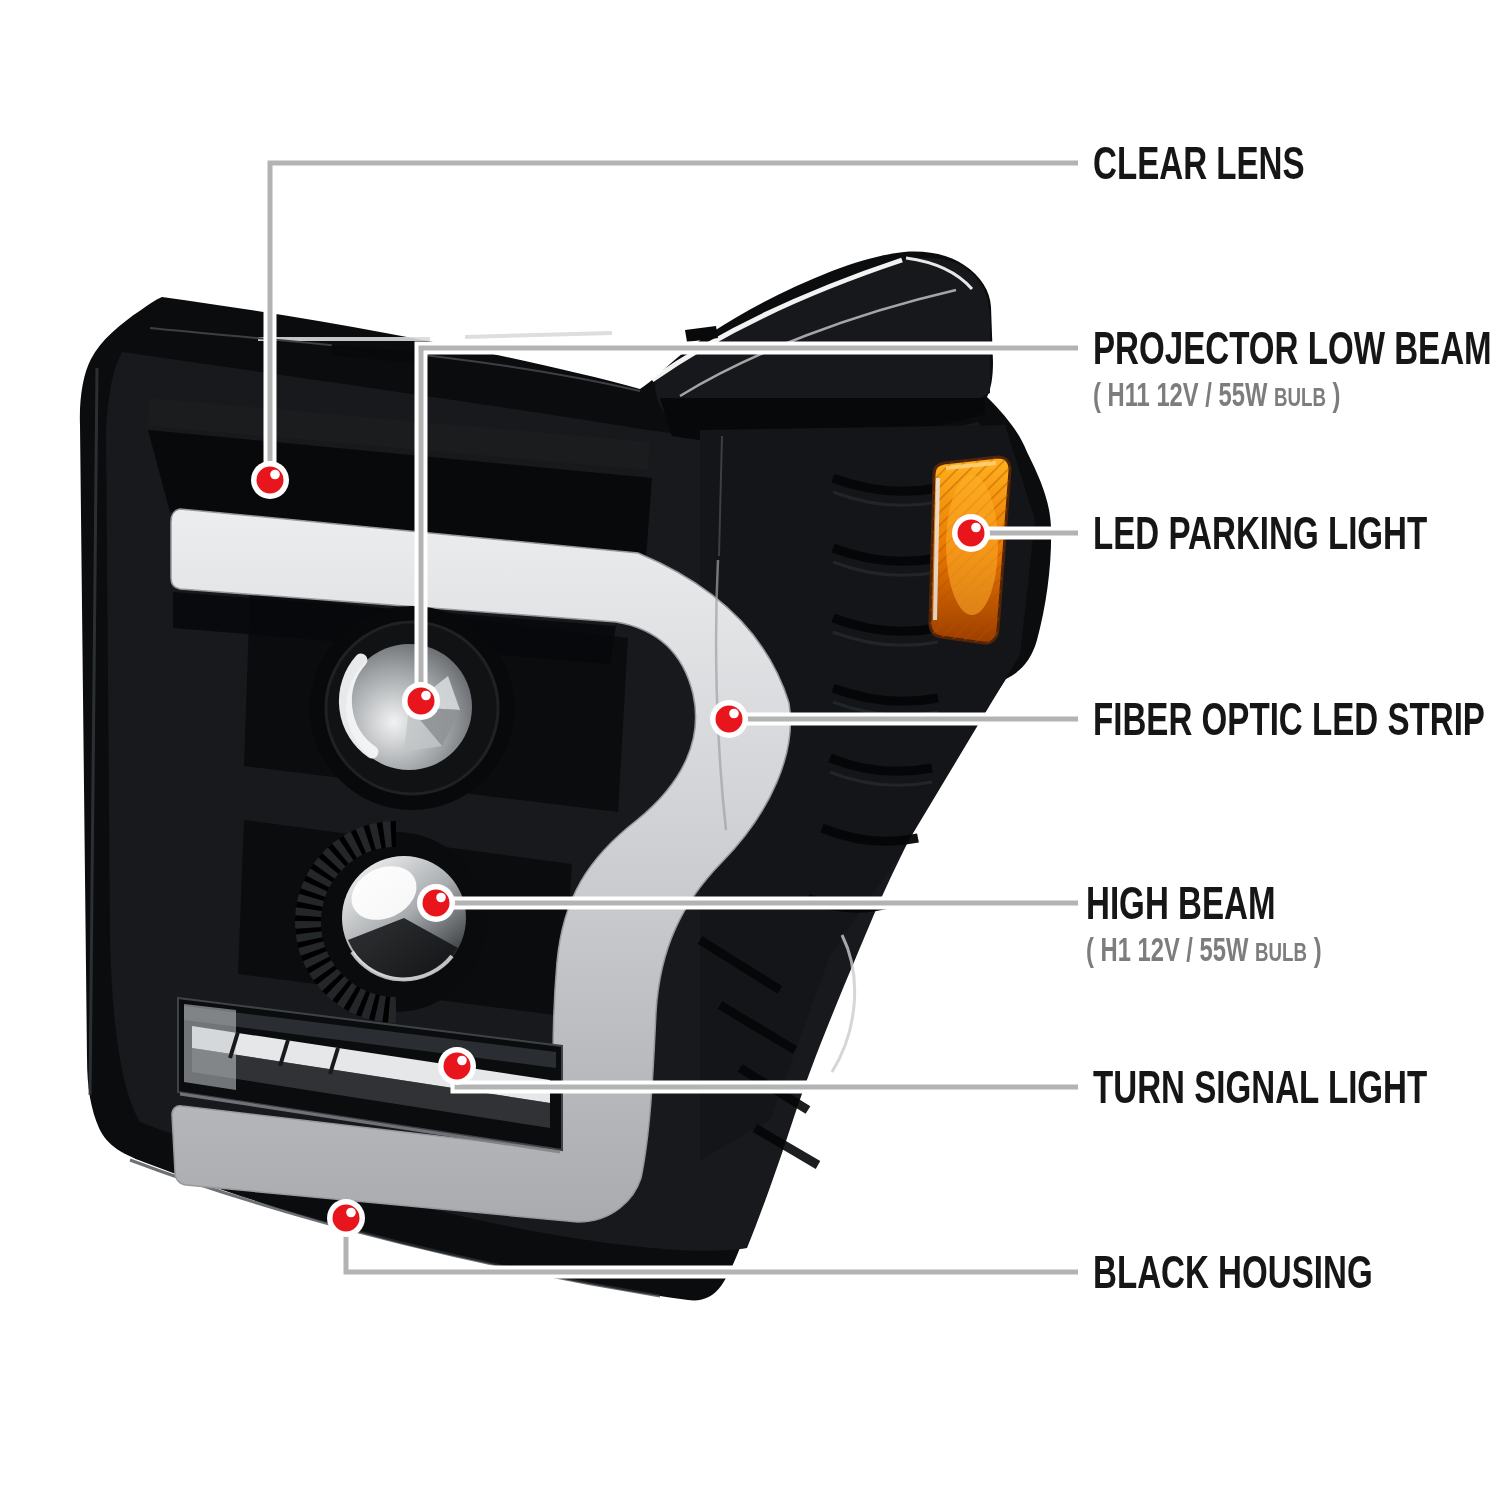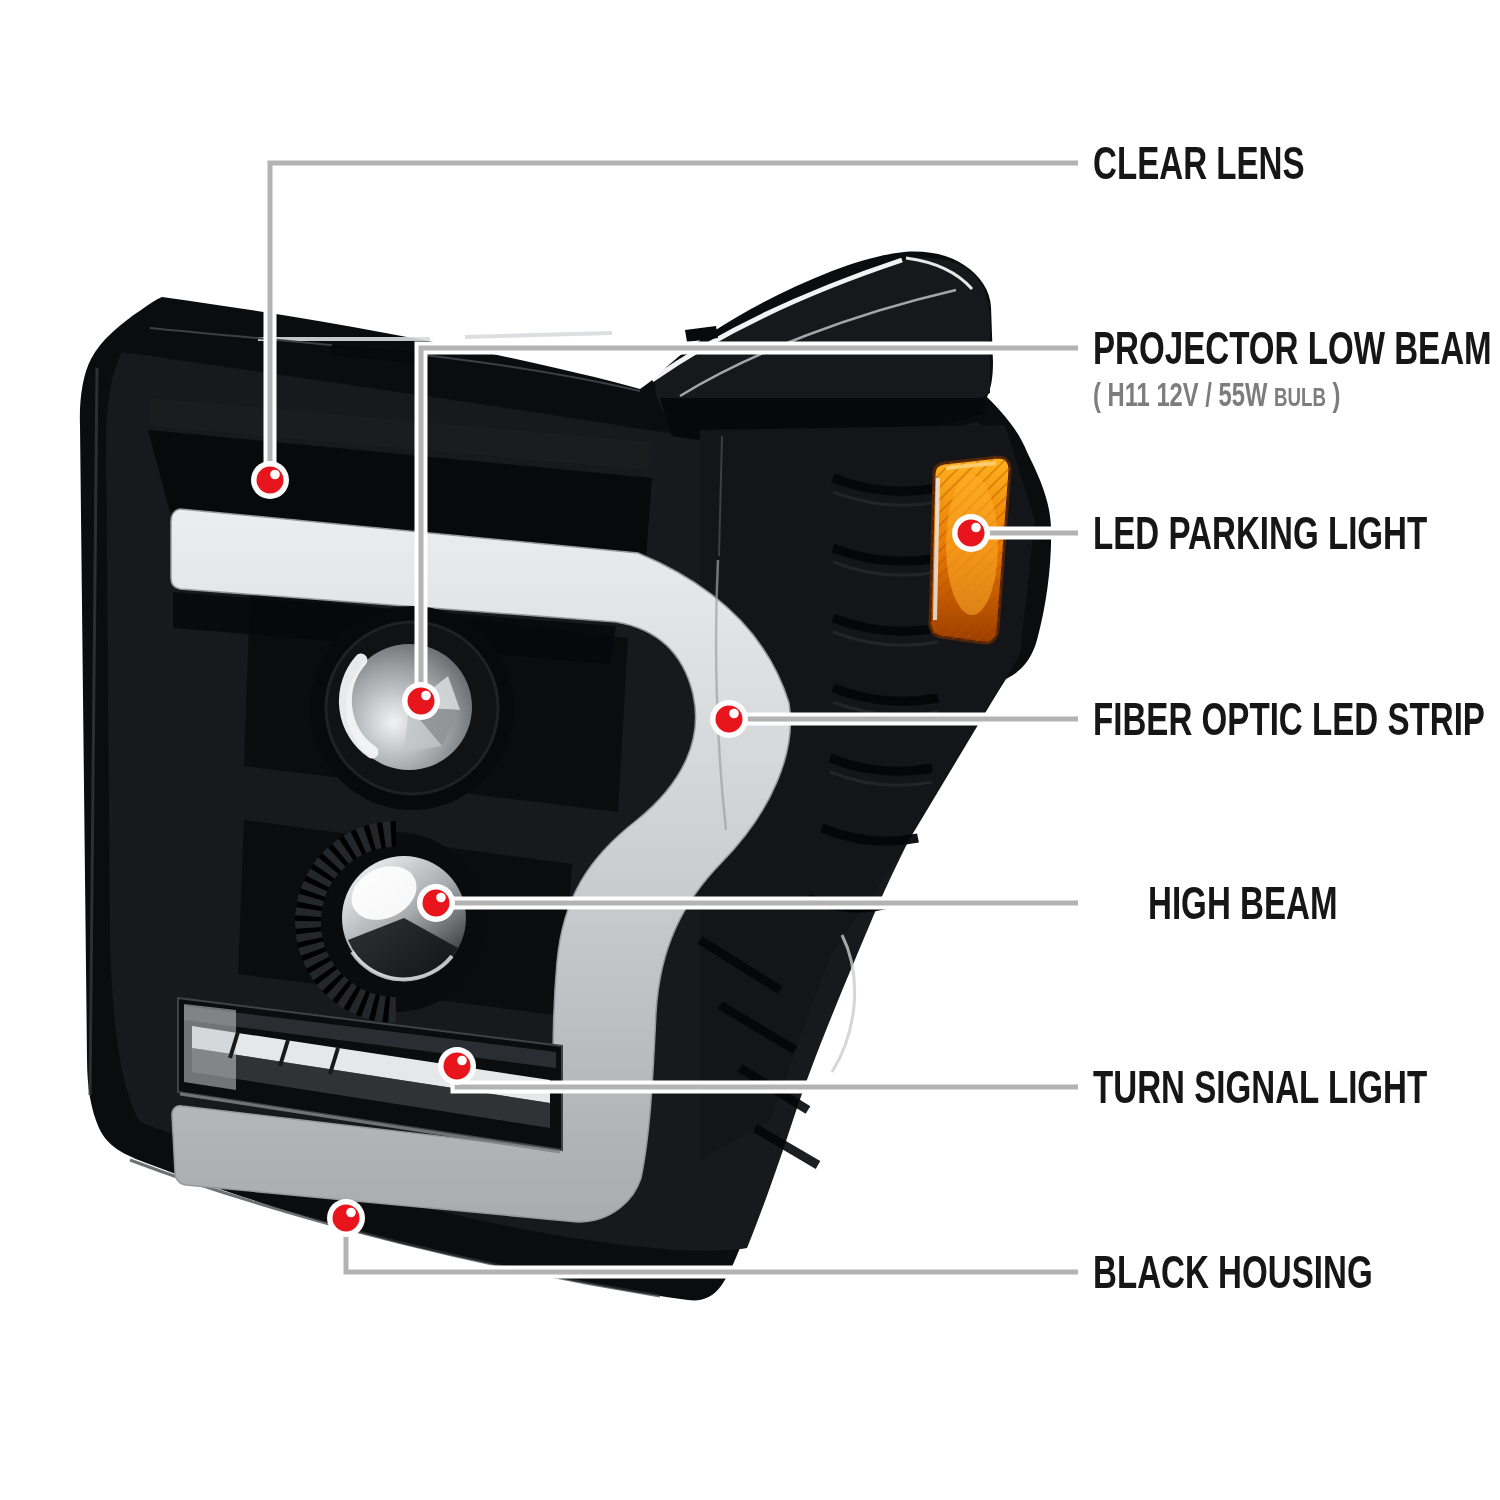--- a/index.html
+++ b/index.html
@@ -274,17 +274,17 @@
           <circle cx="351" cy="1212.5" r="4.8" fill="#ffffff"></circle>
         </g>
       </g>
   </svg>
 
   <div id="labels-layer">
       <div class="callout" style="left: 1093px; top: 138px;"><span class="main">CLEAR LENS</span></div>
       <div class="callout" style="left: 1093px; top: 323px;"><span class="main">PROJECTOR LOW BEAM</span><span class="sub"><span class="sub-inner"><span>( H11  12V / 55W </span><span class="bulb">BULB</span><span> )</span></span></span></div>
       <div class="callout" style="left: 1093px; top: 508px;"><span class="main">LED PARKING LIGHT</span></div>
       <div class="callout" style="left: 1093px; top: 694px;"><span class="main">FIBER OPTIC LED STRIP</span></div>
-      <div class="callout" style="left: 1148px; top: 878px;"><span class="main">HIGH BEAM</span></div>
+      <div class="callout" style="left: 1086px; top: 878px;"><span class="main">HIGH BEAM</span><span class="sub"><span class="sub-inner"><span>( H1  12V / 55W </span><span class="bulb">BULB</span><span> )</span></span></span></div>
       <div class="callout" style="left: 1093px; top: 1062px;"><span class="main">TURN SIGNAL LIGHT</span></div>
       <div class="callout" style="left: 1093px; top: 1247px; text-align: center;"><span class="main">BLACK HOUSING</span></div>
     </div>
 </div>
 
 </body></html>

